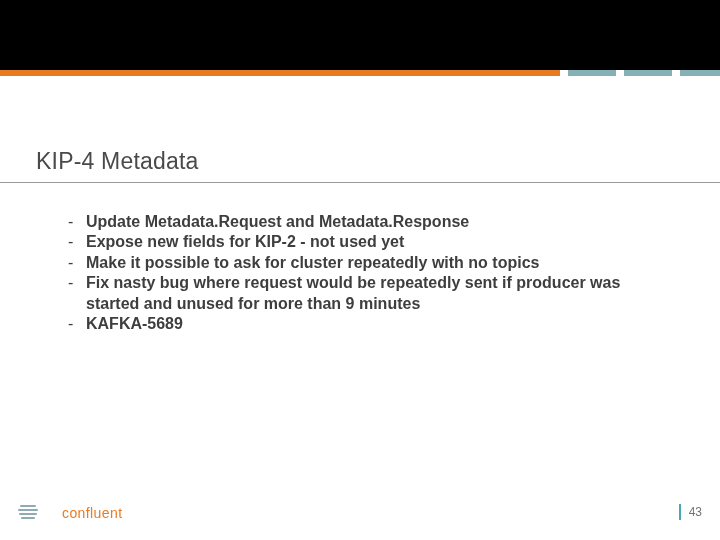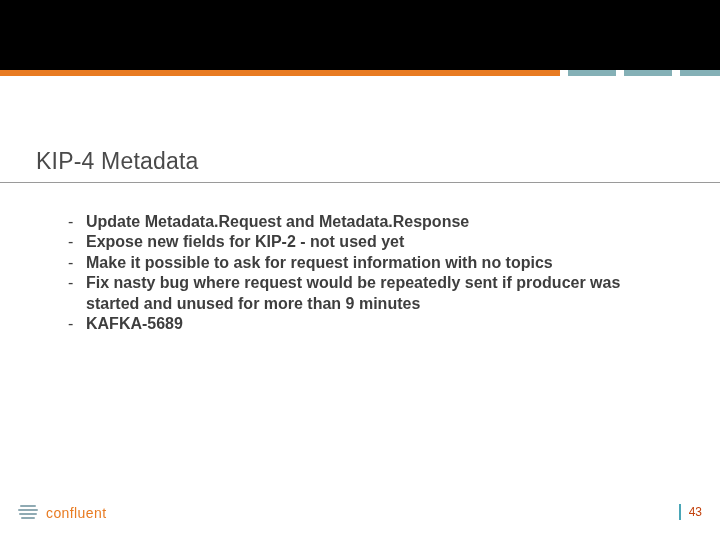--- a/index.html
+++ b/index.html
@@ -26,32 +26,32 @@
   .title-rule { position: absolute; top: 182px; left: 0; width: 720px; height: 1px; background: #9a9a9a; }
 
   
   .list { position: absolute; top: 212px; left: 68px; width: 600px; font-size: 16px; line-height: 1.28; color: #3e3e3e; }
   .list .item { display: flex; }
   .list .dash { width: 18px; flex: 0 0 18px; }
   .list .txt  { flex: 1 1 auto; font-weight: bold; }
 
   
   .footer { position: absolute; bottom: 18px; left: 0; width: 720px; height: 26px; }
-  .logo { position: absolute; left: 18px; bottom: 0; display: flex; align-items: center; gap: 6px; }
+  .logo { position: absolute; left: 18px; bottom: 0; display: flex; align-items: center; gap: 22px; }
   .logo-mark { width: 22px; height: 18px; position: relative; }
   .logo-mark .bar { position: absolute; height: 2px; background: #8faab3; border-radius: 1px; }
   .logo-mark .b1 { top: 1px;  left: 2px;  width: 16px; }
   .logo-mark .b2 { top: 5px;  left: 0px;  width: 20px; }
   .logo-mark .b3 { top: 9px;  left: 1px;  width: 18px; }
   .logo-mark .b4 { top: 13px; left: 3px;  width: 14px; }
   .logo-text { font-size: 14px; color: #e87b22; letter-spacing: 0.4px; font-weight: 400; }
 
   .pagewrap { position: absolute; right: 18px; bottom: 2px; display: flex; align-items: center; gap: 8px; }
   .pagewrap .vbar { width: 2px; height: 16px; background: #4aa6b7; }
-  .pagewrap .num { font-size: 12px; color: #c2410c; }
+  .pagewrap .num { font-size: 12px; color: #737373; }
 </style>
 </head>
 <body>
 
 <div class="slide">
 
   <div class="topbar"></div>
 
   <div class="rule">
     <div class="seg-orange"></div>
@@ -70,21 +70,21 @@
     <div class="item">
       <div class="dash">-</div>
       <div class="txt">Update Metadata.Request and Metadata.Response</div>
     </div>
     <div class="item">
       <div class="dash">-</div>
       <div class="txt">Expose new fields for KIP-2 - not used yet</div>
     </div>
     <div class="item">
       <div class="dash">-</div>
-      <div class="txt">Make it possible to ask for request information with no topics</div>
+      <div class="txt">Make it possible to ask for cluster repeatedly with no topics</div>
     </div>
     <div class="item">
       <div class="dash">-</div>
       <div class="txt">Fix nasty bug where request would be repeatedly sent if producer was started and unused for more than 9 minutes</div>
     </div>
     <div class="item">
       <div class="dash">-</div>
       <div class="txt">KAFKA-5689</div>
     </div>
   </div>

